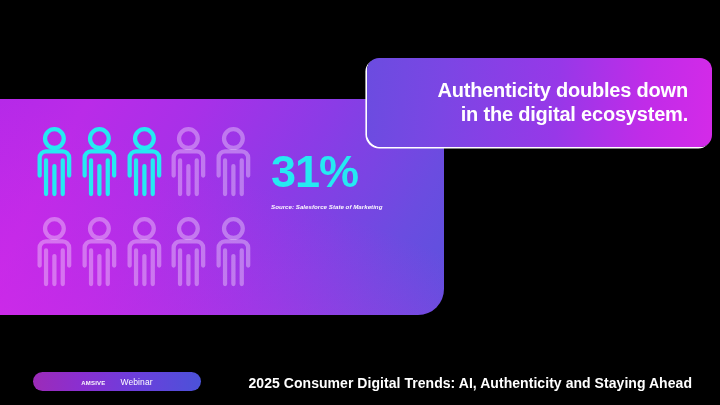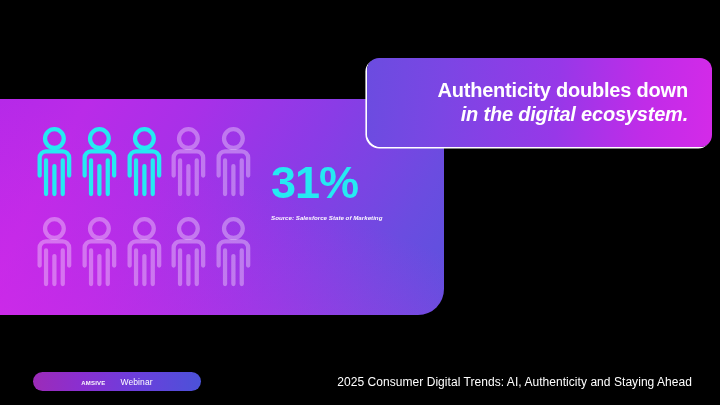--- a/index.html
+++ b/index.html
@@ -31,21 +31,21 @@
     display:grid;grid-template-columns:repeat(5,1fr);grid-template-rows:repeat(2,1fr);
     gap:0px;z-index:2;
   }
   .person{width:100%;height:100%;display:block;}
   .person svg{width:100%;height:100%;display:block;overflow:visible;}
   .person .pstroke{fill:none;stroke-width:4.2;stroke-linecap:round;stroke-linejoin:round;}
   .person.on .pstroke{stroke:#25eaf2;}
   .person.off .pstroke{stroke:rgba(255,255,255,.34);}
 
   
-  .stat-text{position:absolute;left:285px;top:50px;width:170px;z-index:3;margin-top:11px;}
+  .stat-text{position:absolute;left:285px;top:50px;width:170px;z-index:3;}
   .big-number{
     font-size:45px;line-height:1;font-weight:bold;color:#25eaf2;
     letter-spacing:-1px;margin:0 0 9px 0;
   }
   .stat-desc{
     color:#ffffff;font-size:10.5px;line-height:1.33;font-weight:bold;
     margin:0 0 5px 0;letter-spacing:.05px;
   }
   .stat-source{
     color:#ffffff;font-size:6.2px;font-style:italic;font-weight:bold;
@@ -58,38 +58,38 @@
     border-radius:12px 12px 12px 14px;
     background:linear-gradient(95deg,#6b4ce0 0%, #7b46e4 22%, #9738e8 55%, #c02ce8 80%, #d42ae8 100%);
     box-shadow:-1.6px 1.6px 0 0 #ffffff;
     display:flex;align-items:center;justify-content:flex-end;
     z-index:6;
   }
   .callout-text{
     color:#fff;font-size:20px;font-weight:bold;line-height:1.18;
     text-align:right;padding:0 24px 0 18px;letter-spacing:-.2px;
   }
-  .callout-text .l2{display:block;font-style:italic;}
+  .callout-text .l2{display:block;}
 
   
   .brand-pill{
     position:absolute;left:33px;top:372px;width:168px;height:19px;
     border-radius:10px;
     background:linear-gradient(90deg,#9c2bb8 0%, #8a2fd0 28%, #6b3fdc 62%, #4b52d8 100%);
     display:flex;align-items:center;justify-content:center;gap:15px;text-align:center;
   }
   .brand-logo{
     color:#ffffff;font-size:9px;font-weight:bold;letter-spacing:.2px;
     font-variant:small-caps;text-transform:lowercase;opacity:.97;
   }
   .brand-sub{color:#ffffff;font-size:8.5px;font-weight:normal;letter-spacing:.1px;}
 
   .deck-title{
     position:absolute;right:28px;top:375px;
-    color:#ffffff;font-size:12px;font-weight:normal;letter-spacing:.05px;
+    color:#ffffff;font-size:14px;font-weight:bold;letter-spacing:.05px;
     white-space:nowrap;
   }
 </style>
 </head>
 <body>
 
 <div class="slide">
 
   <div class="stat-card">
 

